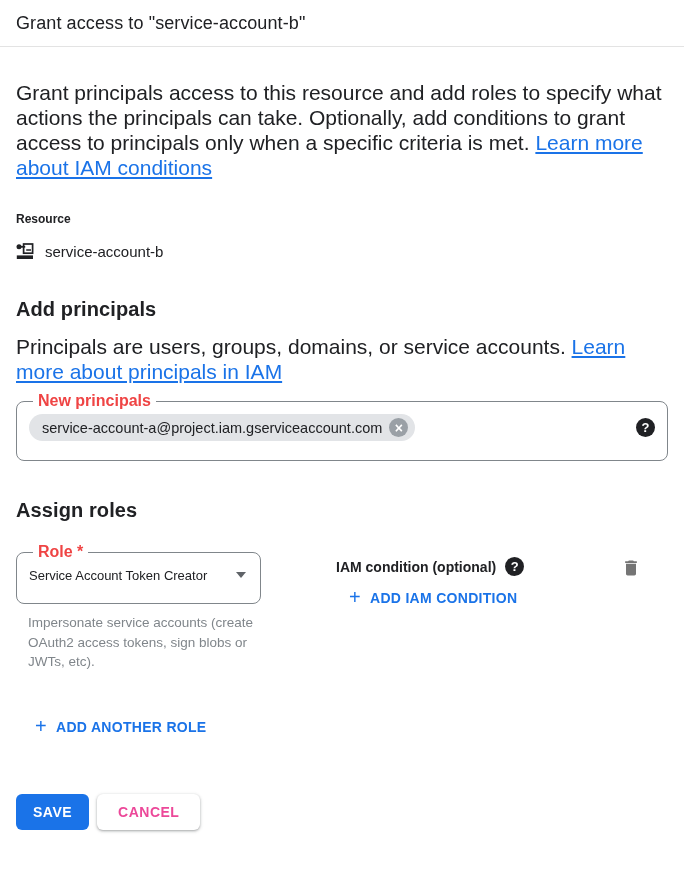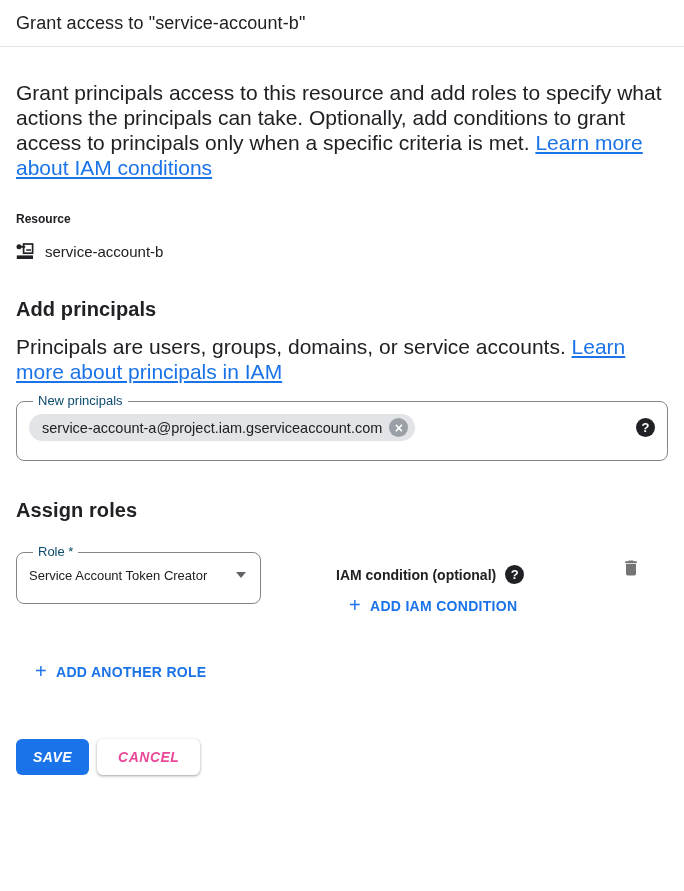--- a/index.html
+++ b/index.html
@@ -32,21 +32,21 @@
   h2.section { font-size:20px; font-weight:700; margin-top:38px; letter-spacing:.1px; }
   .principals-desc { margin-top:13px; max-width:648px; }
   .roles-desc { margin-top:13px; max-width:622px; }
 
   
   fieldset.outlined {
     border:1px solid #80868b; border-radius:8px;
     padding:6px 12px 12px 12px;
   }
   fieldset.outlined legend {
-    font-size:13px; font-weight:400; color:#0c4a6e;
+    font-size:16px; font-weight:700; color:#ef4444;
     padding:0 5px; margin-left:4px; line-height:14px;
   }
   .principals-field { margin-top:10px; min-height:67px; }
   .field-inner { display:flex; align-items:flex-start; }
 
   .chip {
     display:inline-flex; align-items:center; gap:7px;
     background:#e2e4e7; border-radius:15px;
     padding:4px 7px 4px 13px; max-width:560px;
   }
@@ -77,21 +77,21 @@
   .caret-down {
     width:0; height:0;
     border-left:5px solid transparent; border-right:5px solid transparent;
     border-top:6px solid #5f6368; margin-right:2px;
   }
   .role-help {
     margin-top:9px; margin-left:12px; max-width:248px;
     font-size:13.5px; line-height:19.5px; color:#80868b;
   }
 
-  .condition-col { margin-left:21px; margin-top:20px; }
+  .condition-col { margin-left:21px; margin-top:12px; }
   .condition-label-row { display:flex; align-items:center; gap:9px; }
   .condition-label { font-size:14px; font-weight:700; color:#202124; }
   .text-btn {
     display:inline-flex; align-items:center; gap:9px;
     color:#1a73e8; background:none; border:none; cursor:pointer;
     font-family:"Liberation Sans", sans-serif;
     font-size:14px; font-weight:700; letter-spacing:.3px;
   }
   .plus-glyph { font-size:20px; font-weight:400; line-height:1; position:relative; top:-1px; }
   .add-condition-btn { margin-top:12px; margin-left:13px; }
@@ -102,21 +102,20 @@
   }
 
   .add-role-btn { margin-top:45px; margin-left:19px; }
 
   
   .footer { margin-top:56px; display:flex; align-items:center; }
   .btn {
     height:36px; border-radius:6px; font-size:14px; font-weight:700;
     letter-spacing:.5px; cursor:pointer; border:none;
     font-family:"Liberation Sans", sans-serif;
-    font-style:italic;
   }
   .btn-primary { background:#1a73e8; color:#fff; padding:0 17px; }
   .btn-secondary {
     background:#fff; color:#ec4899; padding:0 21px; margin-left:8px;
     box-shadow:0 1px 2px 0 rgba(60,64,67,.30), 0 1px 3px 1px rgba(60,64,67,.15);
   }
 </style>
 </head>
 <body>
 
@@ -166,20 +165,21 @@
     <div class="roles-row">
 
       <div class="role-col">
         <fieldset class="outlined role-field">
           <legend>Role *</legend>
           <div class="role-select">
             <span class="role-value">Service Account Token Creator</span>
             <span class="caret-down"></span>
           </div>
         </fieldset>
+        <div class="role-help">Impersonate service accounts (create OAuth2 access tokens, sign blobs or JWTs, etc).</div>
       </div>
 
       <div class="condition-col">
         <div class="condition-label-row">
           <span class="condition-label">IAM condition (optional)</span>
           <span class="help-badge">?</span>
         </div>
         <button class="text-btn add-condition-btn">
           <span class="plus-glyph">+</span>
           <span>ADD IAM CONDITION</span>

